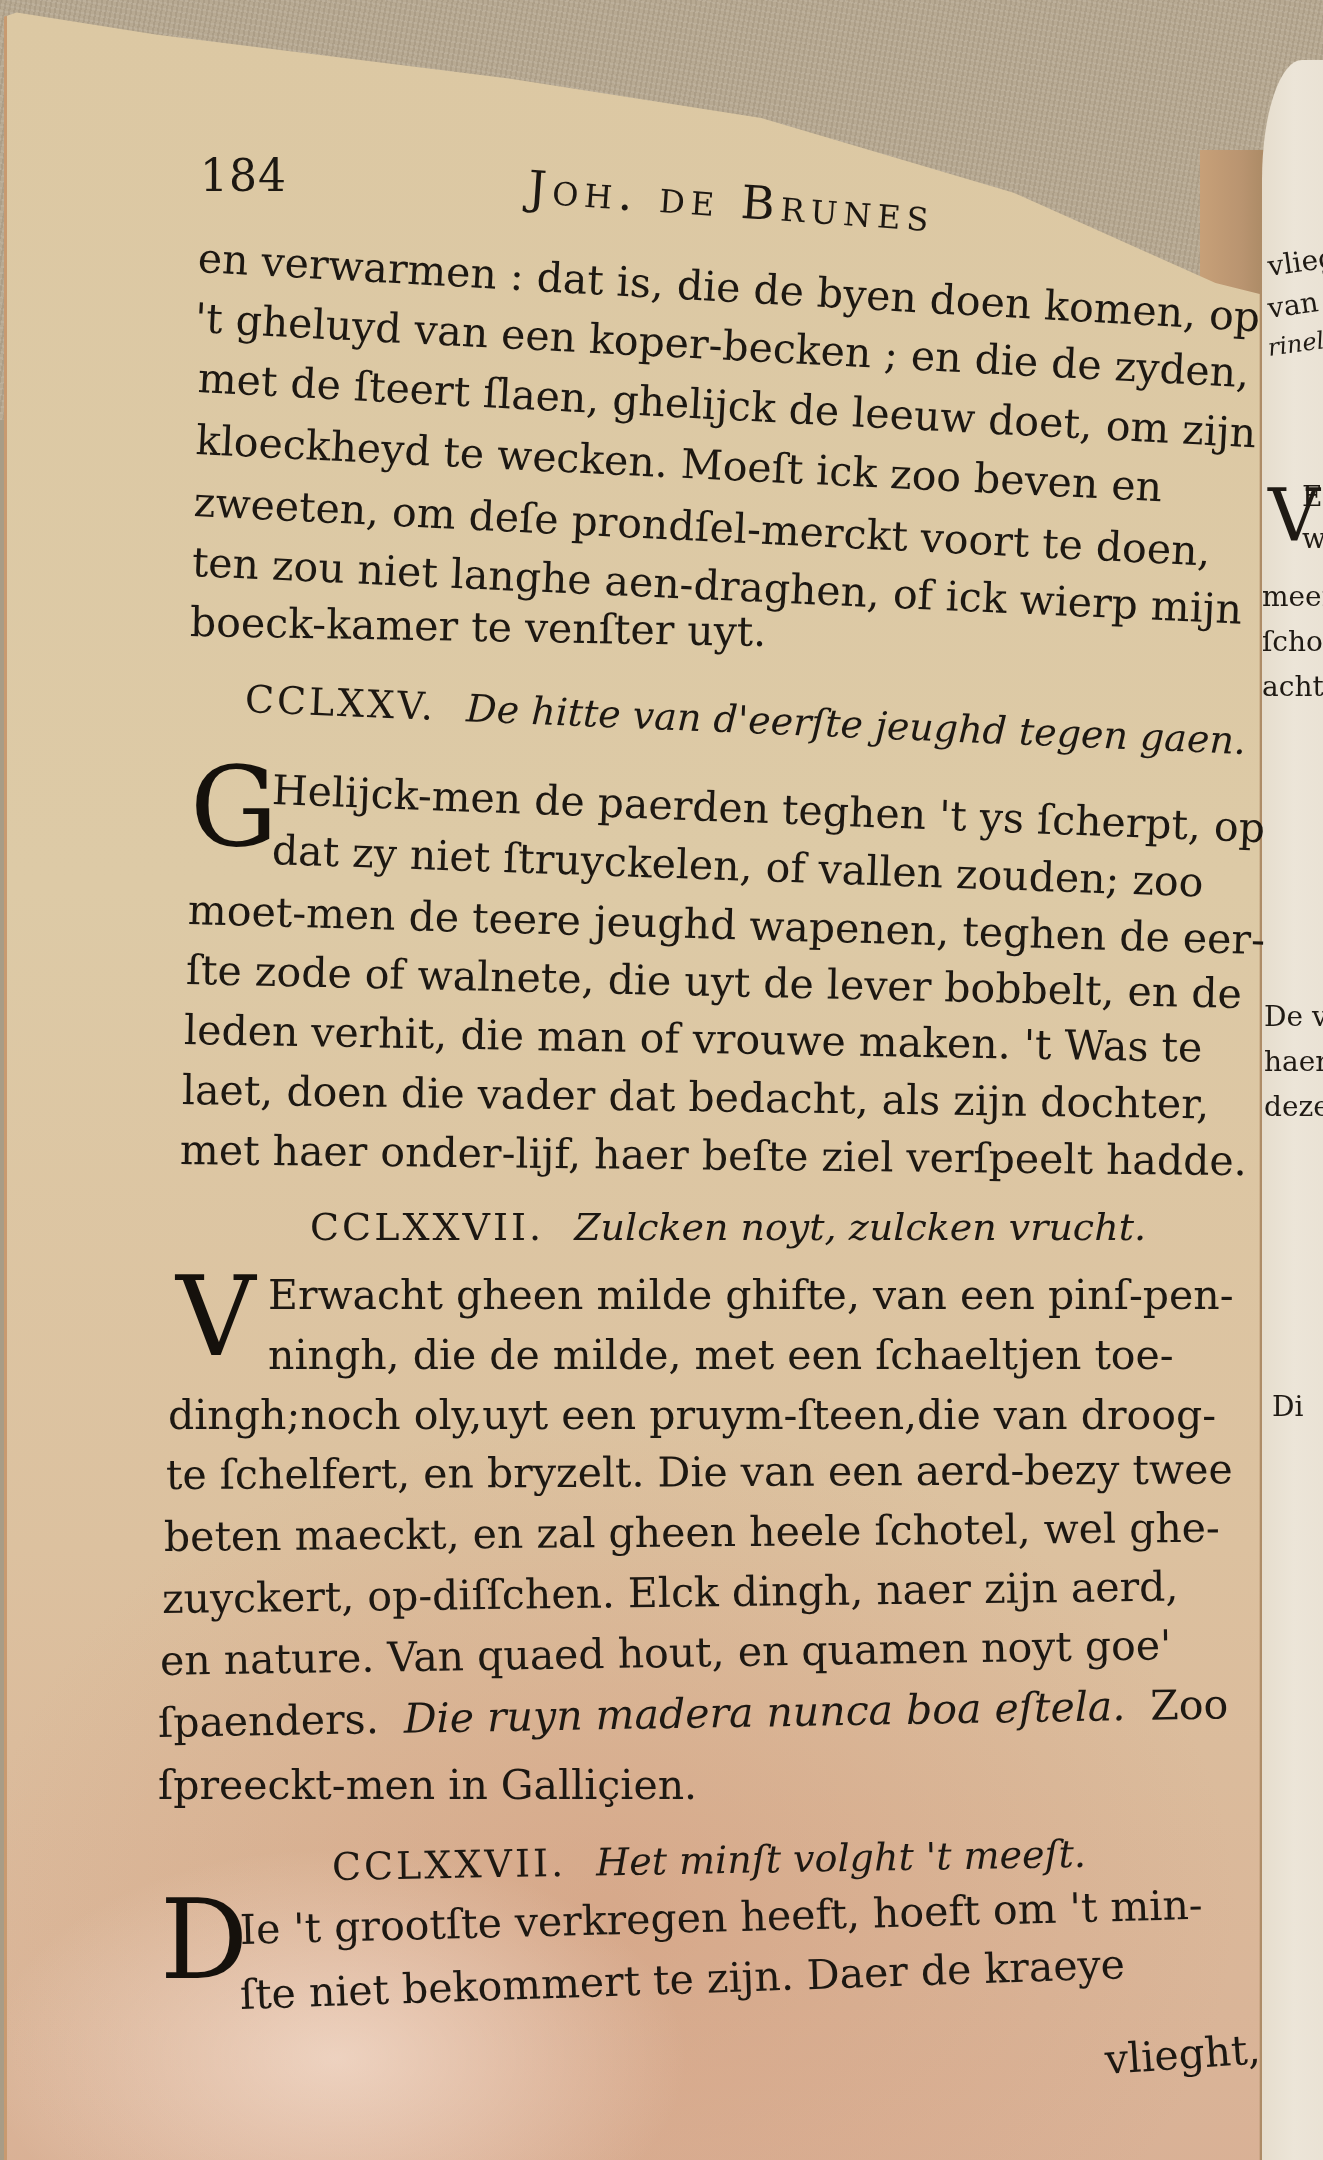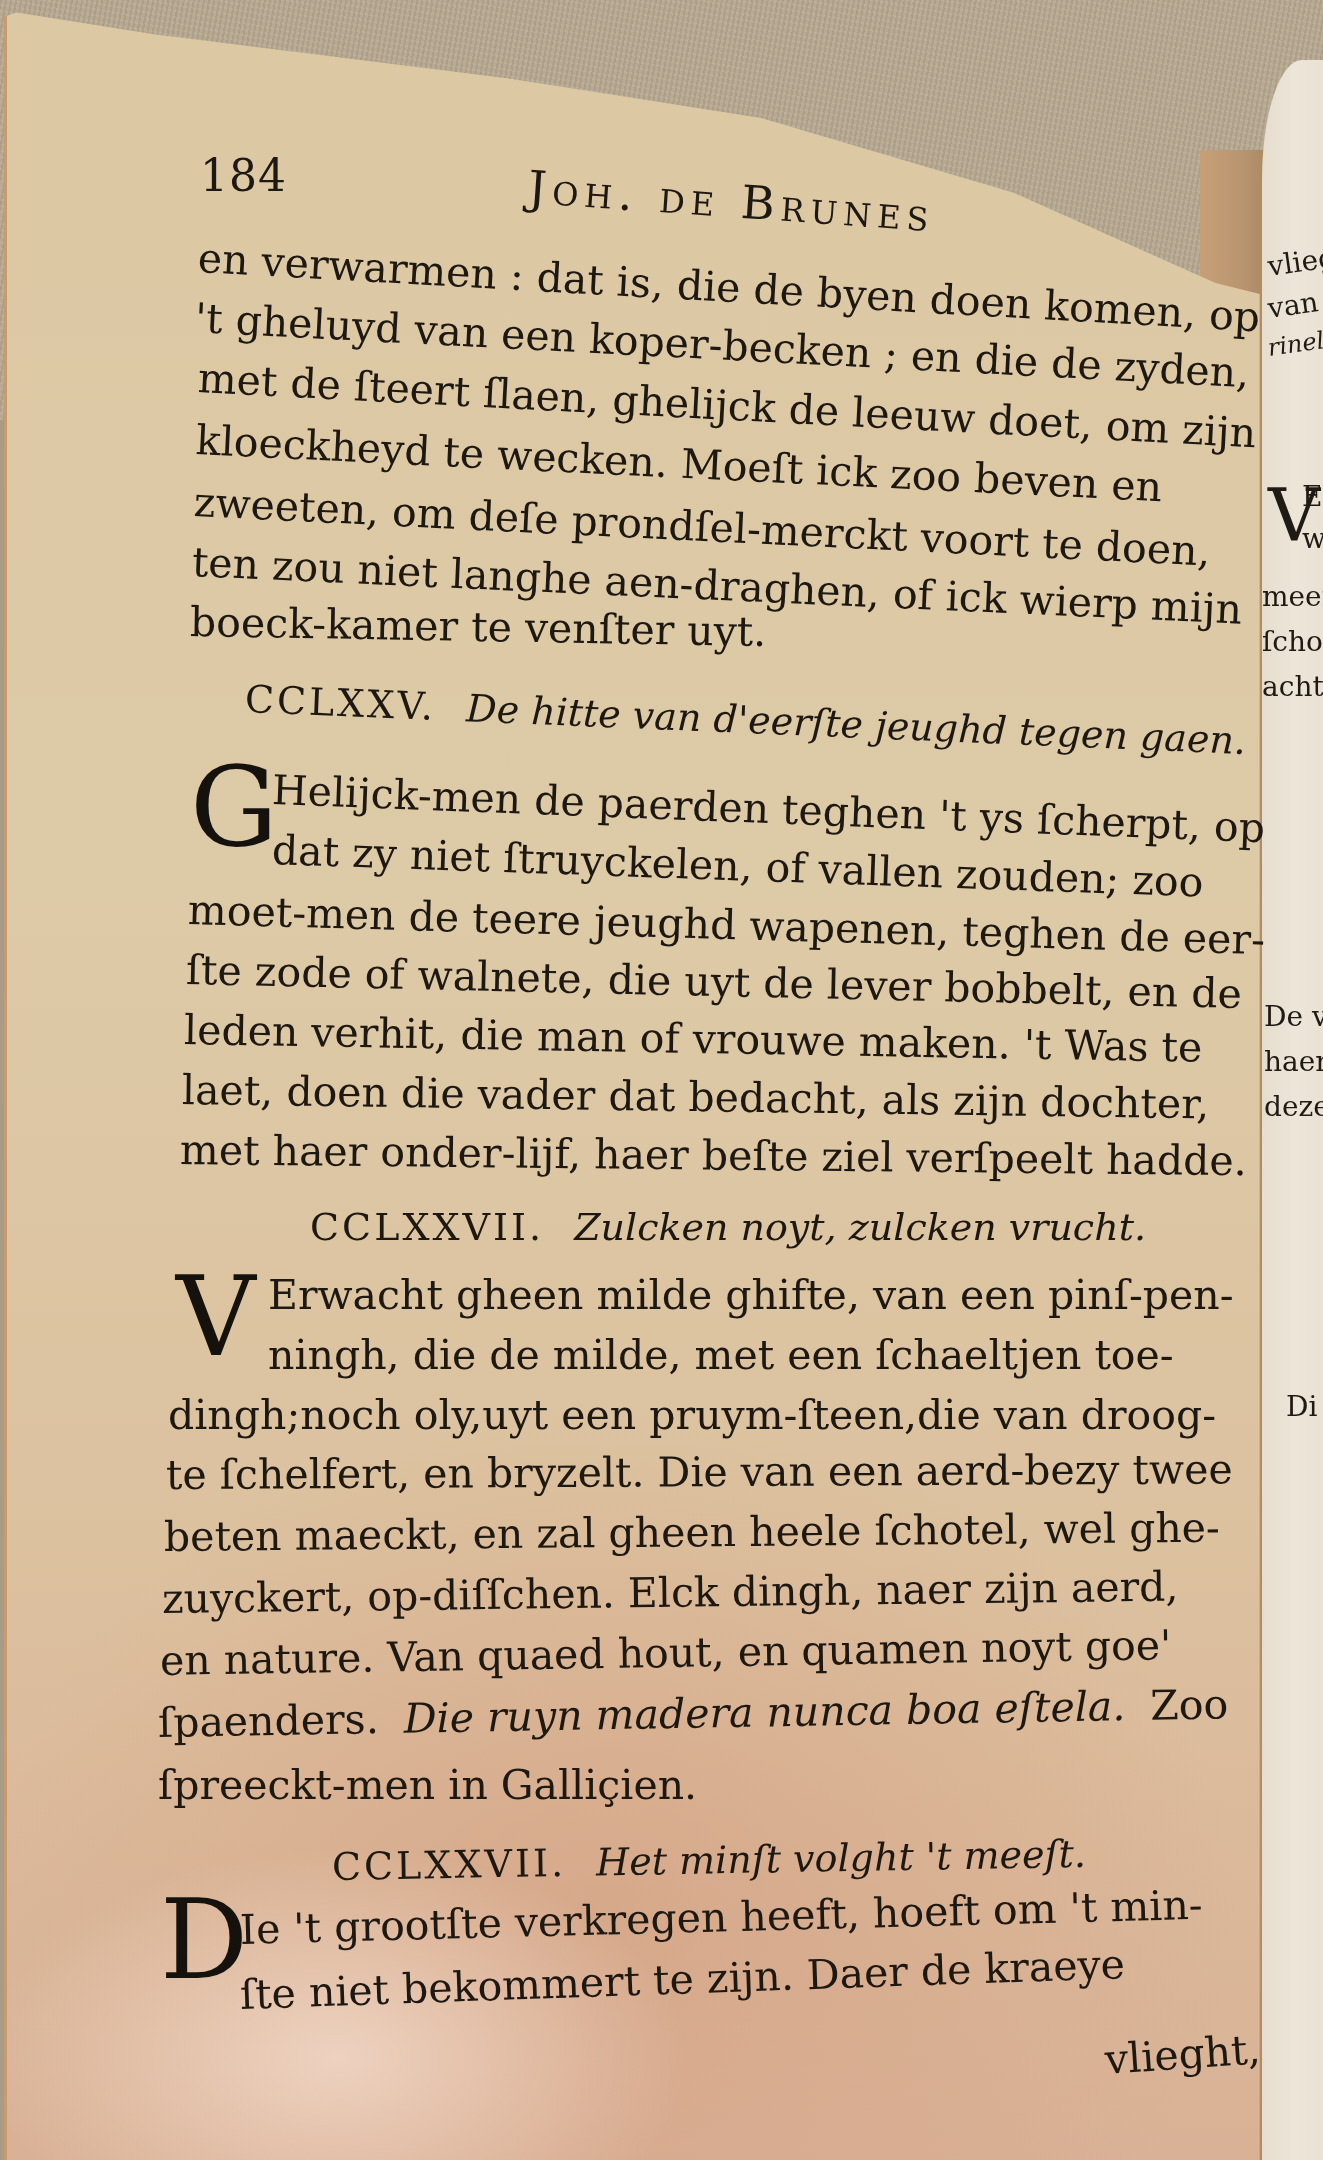--- a/index.html
+++ b/index.html
@@ -83,21 +83,21 @@
   <span class="facing-line italic" style="top:274px;">rinel aſu</span>
   <span class="facing-cap" style="top:420px;">V</span>
   <span class="facing-line" style="top:420px; left:40px; transform:none;">Ele</span>
   <span class="facing-line" style="top:462px; left:40px; transform:none;">wee</span>
   <span class="facing-line" style="top:520px; left:0; transform:none;">meenen</span>
   <span class="facing-line" style="top:565px; left:0; transform:none;">ſchoone</span>
   <span class="facing-line" style="top:610px; left:0; transform:none;">achter</span>
   <span class="facing-line" style="top:940px; left:2px; transform:none;">De v</span>
   <span class="facing-line" style="top:985px; left:2px; transform:none;">haer</span>
   <span class="facing-line" style="top:1030px; left:2px; transform:none;">deze</span>
-  <span class="facing-line" style="top:1330px; left:24px; transform:none;">Di</span>
+  <span class="facing-line" style="top:1330px; left:10px; transform:none;">Di</span>
 </div>
 
 <div class="page"></div>
 
 <div class="content">
 
   <div class="running-head">
     <span class="page-number">184</span>
     <span class="running-title">Joh. de Brunes</span>
   </div>

